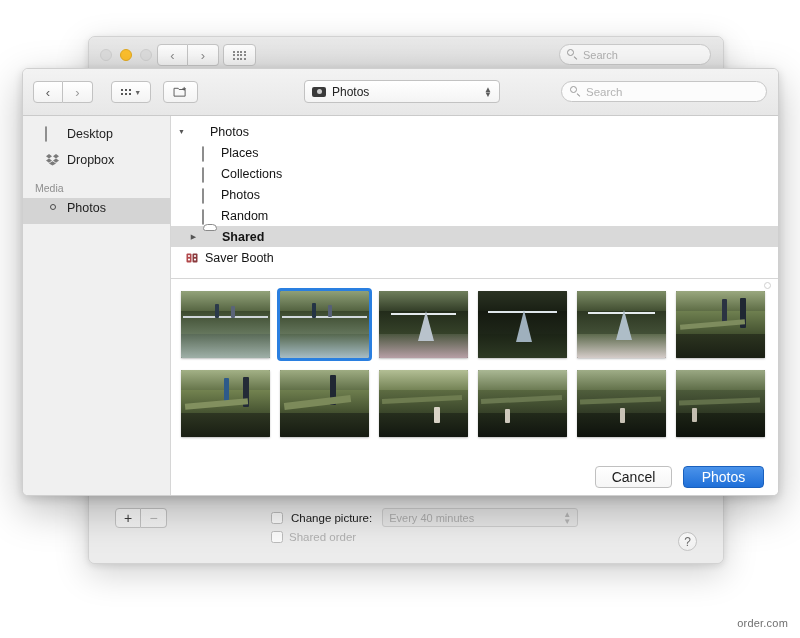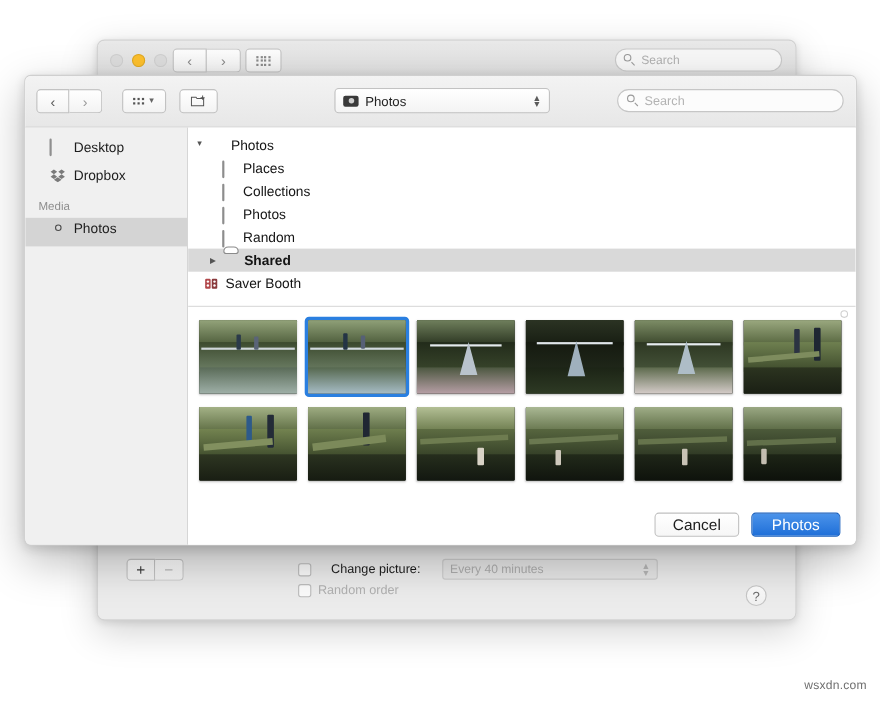--- a/index.html
+++ b/index.html
@@ -166,21 +166,21 @@
     border-radius: 2.5px;
     box-sizing: border-box;
     flex: none;
   }
   .row-change {
     position: absolute;
     left: 182px;
     top: 14px;
     display: flex;
     align-items: center;
-    gap: 18px;
+    gap: 8px;
   }
   .row-change .lbl { font-size: 11.5px; color: #1b1b1b; }
   .combo-dim {
     width: 196px;
     height: 19px;
     background: #e6e6e6;
     border: 1px solid #cdcdcd;
     border-radius: 3px;
     box-sizing: border-box;
     display: flex;
@@ -574,21 +574,21 @@
           <div class="chk"></div>
           <div class="lbl">Change picture:</div>
           <div class="combo-dim">
             <span class="val">Every 40 minutes</span>
             <span class="arrows">▲<br>▼</span>
           </div>
         </div>
 
         <div class="row-random">
           <div class="chk"></div>
-          <div class="lbl">Random order</div>
+          <div class="lbl">Shared order</div>
         </div>
 
         <div class="helpbtn">?</div>
       </div>
     </div>
   </div>
 
   <div class="panel">
 
     <div class="panel-toolbar">
@@ -822,15 +822,15 @@
 
         <div class="btnbar">
           <div class="btn secondary">Cancel</div>
           <div class="btn primary">Photos</div>
         </div>
 
       </div>
     </div>
   </div>
 
-  <div class="watermark">wsxdn.com</div>
+  <div class="watermark">order.com</div>
 
 </div>
 
 </body></html>

